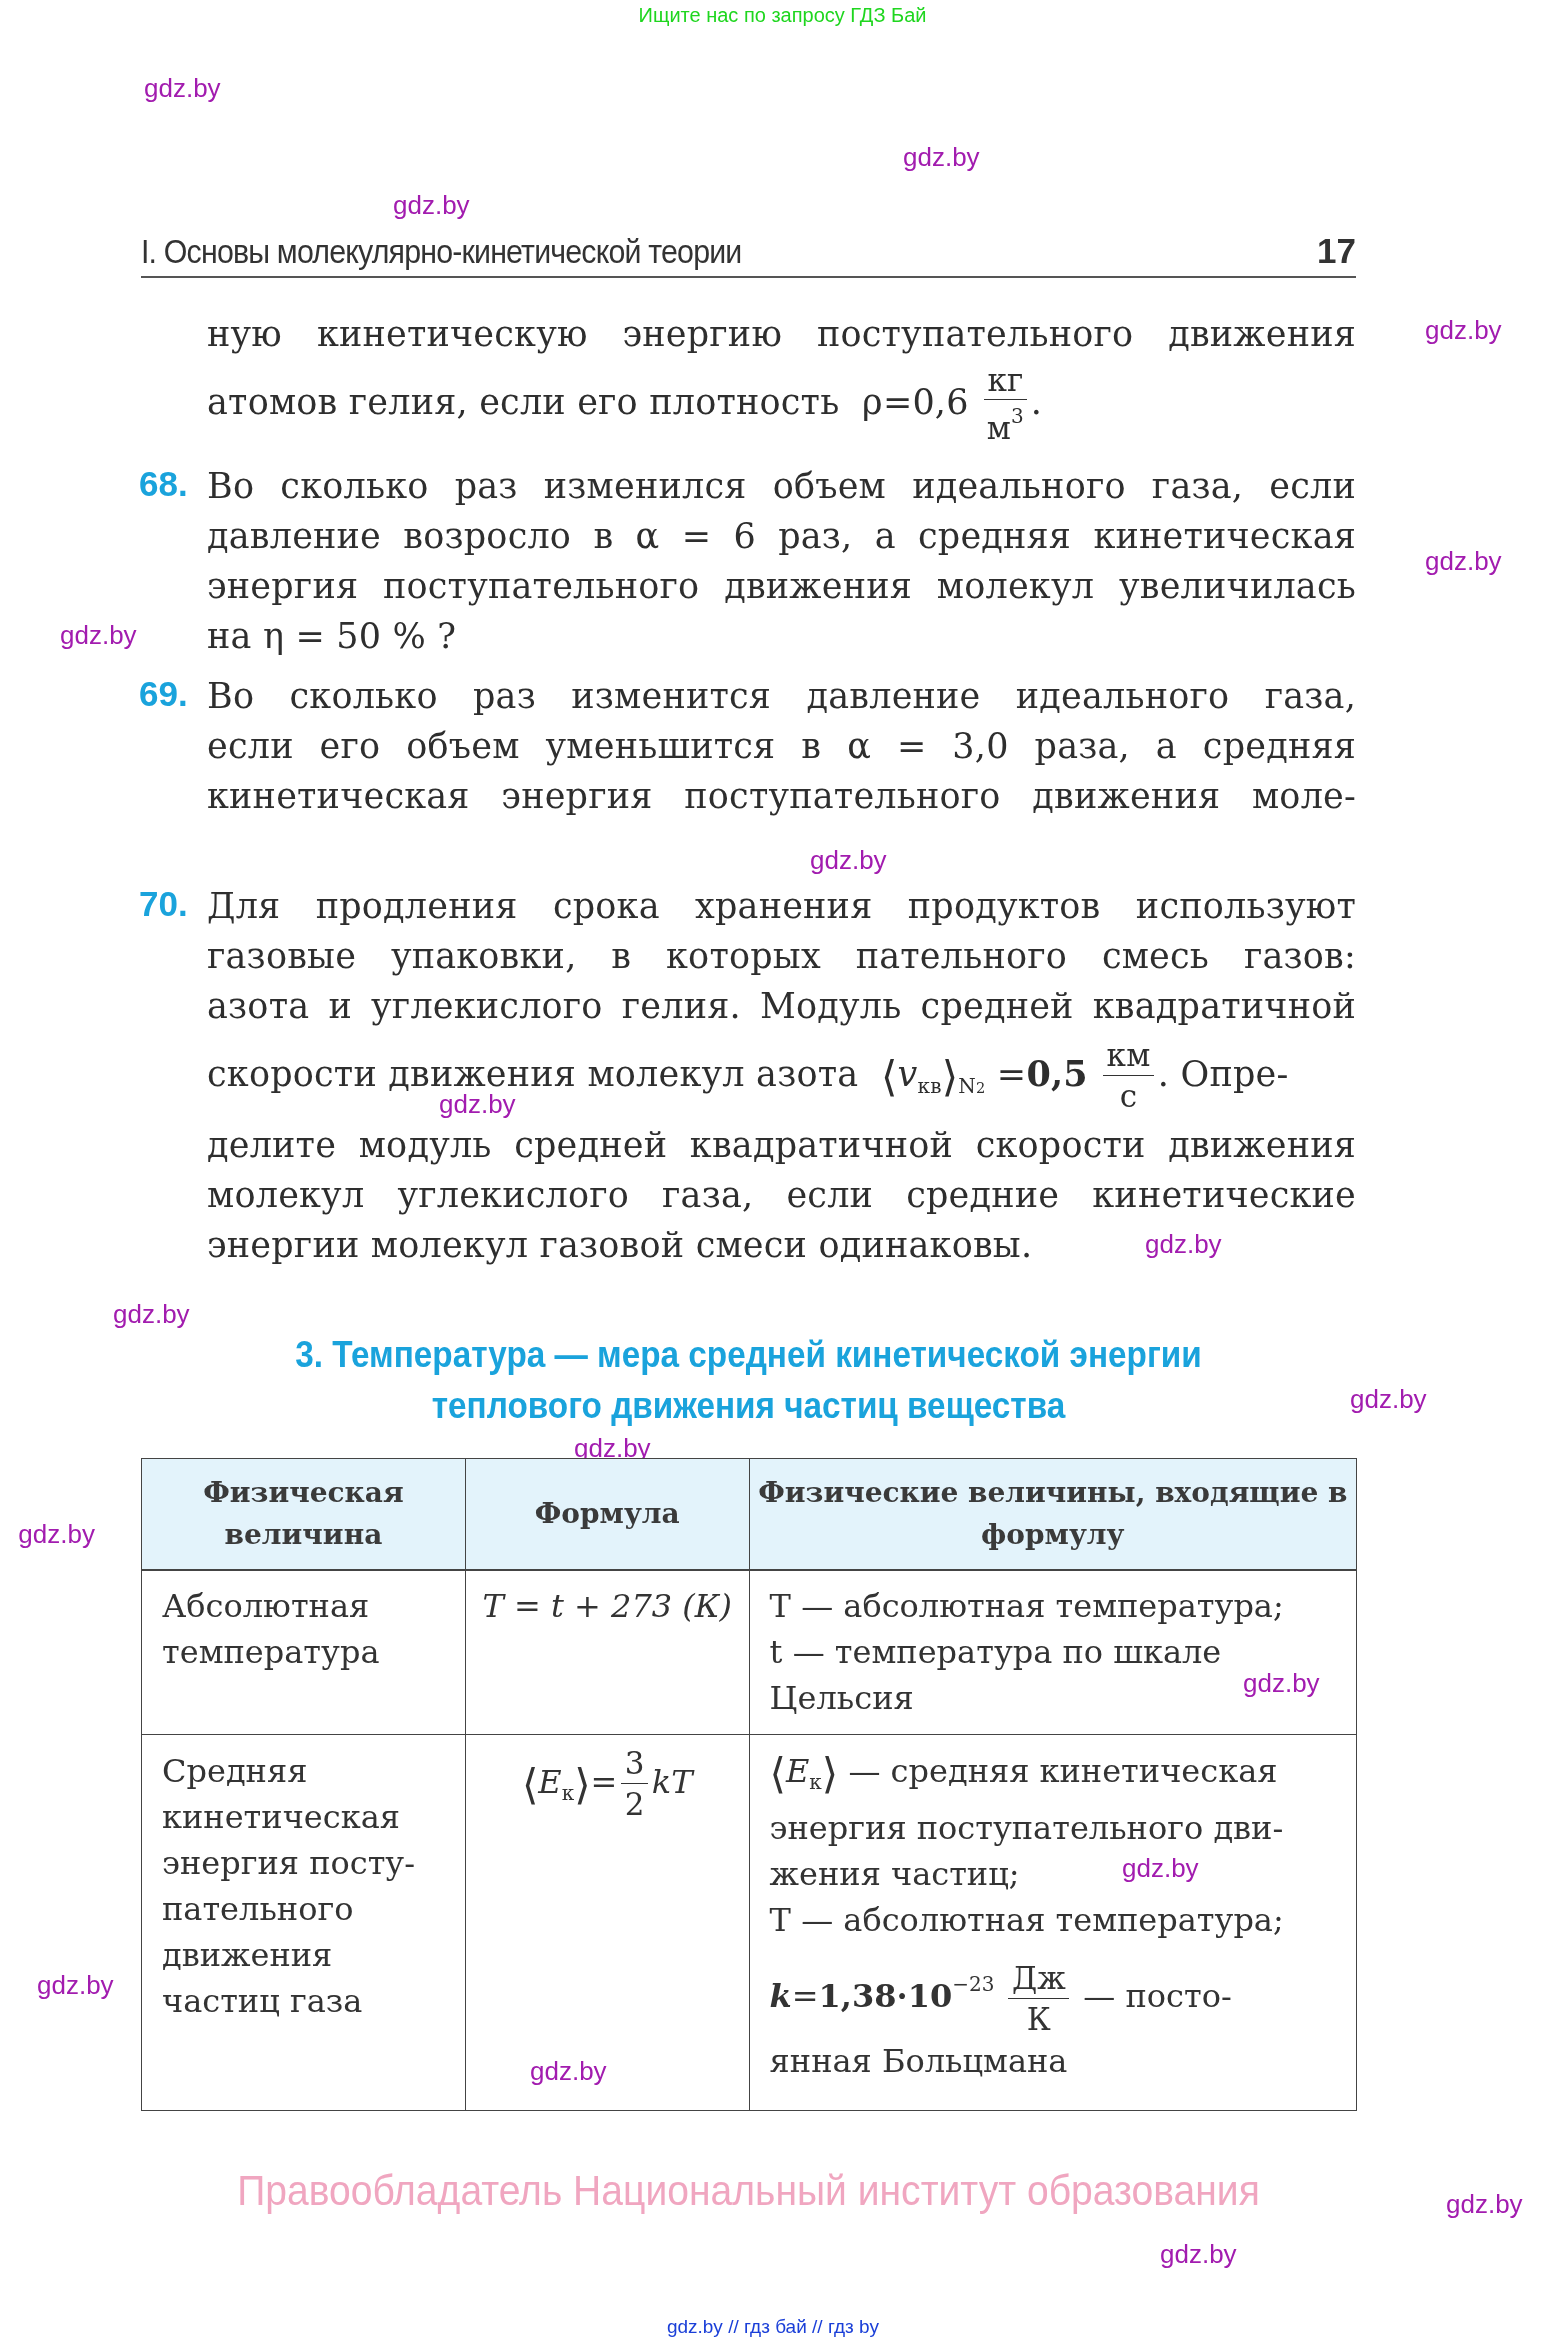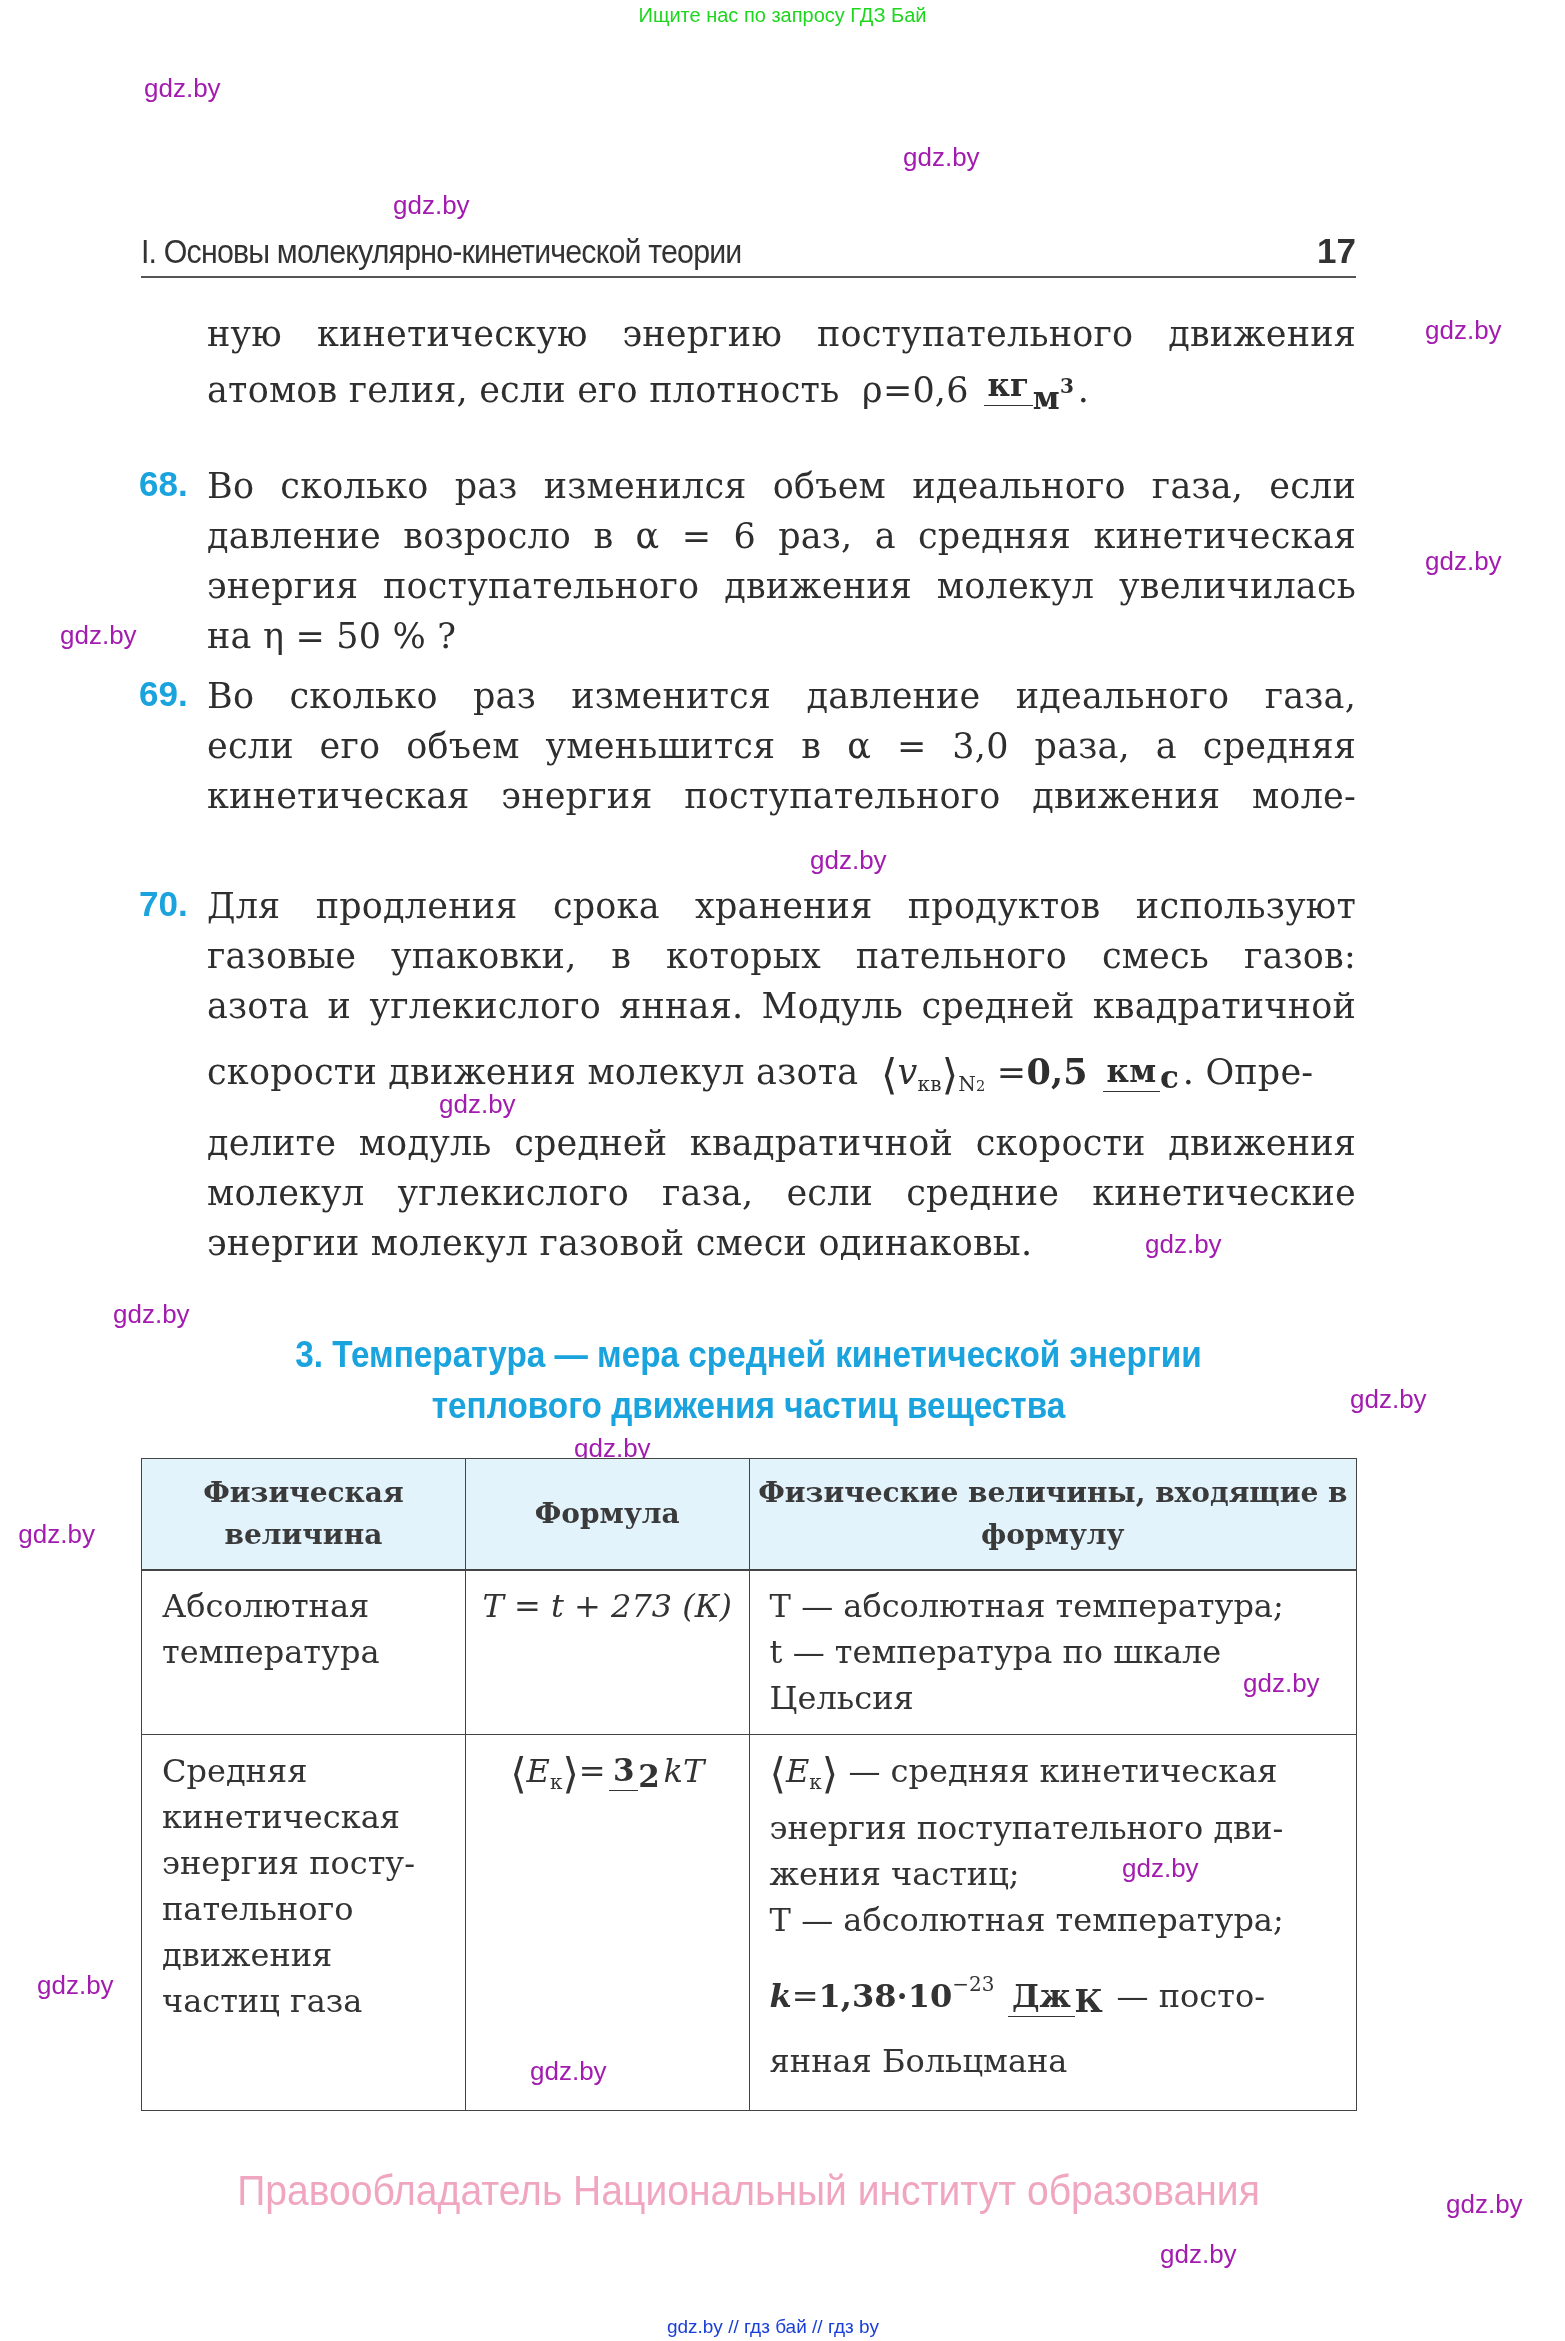--- a/index.html
+++ b/index.html
@@ -27,21 +27,21 @@
   .para {
     left: 207px; width: 1149px; font-size: 35px; line-height: 50px; color: #2e2e2e;
     text-align: justify; letter-spacing: 0.2px;
   }
   .para .line { display: block; white-space: nowrap; text-align-last: justify; }
   .para .line.last { text-align-last: left; }
   .num {
     position: absolute; left: 139px; font-family: "Liberation Sans", sans-serif;
     font-weight: bold; font-size: 35px; color: #1aa3dc;
   }
-  .frac { display: inline-flex; align-items: flex-start; vertical-align: middle; line-height: 1; margin: 0 3.7px; font-weight: bold; }
+  .frac { display: inline-flex; flex-direction: column; align-items: center; vertical-align: middle; line-height: 1; margin: 0 3.7px; }
   .frac .n { border-bottom: 1.8px solid #333; padding: 0 3.7px 3.7px; font-size: 31px; }
   .frac .d { padding-top: 5.5px; font-size: 31px; }
   .section-title {
     left: 141px; width: 1215px; top: 1329px; text-align: center;
     font-family: "Liberation Sans", sans-serif; font-weight: bold; font-size: 37px;
     color: #1aa3dc; line-height: 51px; transform: scaleX(0.9);
   }
   table.ref {
     position: absolute; left: 141px; top: 1458px; width: 1216px;
     border-collapse: collapse; font-size: 32px; color: #333;
@@ -121,21 +121,21 @@
 <div class="abs para" style="top:671px">
   <span class="line">Во сколько раз изменится давление идеального газа,</span>
   <span class="line">если его объем уменьшится в α = 3,0 раза, а средняя</span>
   <span class="line">кинетическая энергия поступательного движения моле-</span>
 </div>
 
 <div class="num" style="top:884px">70.</div>
 <div class="abs para" style="top:881px">
   <span class="line">Для продления срока хранения продуктов используют</span>
   <span class="line">газовые упаковки, в которых пательного смесь газов:</span>
-  <span class="line">азота и углекислого янная. Модуль средней квадратичной</span>
+  <span class="line">азота и углекислого гелия. Модуль средней квадратичной</span>
   <span class="line last" style="margin-top:9.1px;line-height:64px"><span>скорости движения молекул азота</span>
     <span>&nbsp;<span class="angle">⟨</span><span class="it">v</span><span class="sub">кв</span><span class="angle">⟩</span><span class="sub"><span>N</span><span style="font-size:14.6px">2</span></span>
       <span>=</span><span style="font-weight:bold">0,5</span>
       <span class="frac">
           <span class="n">км</span>
           <span class="d">с</span>
         </span><span>. Опре-</span>
     </span>
   </span>
   <span class="line">делите модуль средней квадратичной скорости движения</span>

